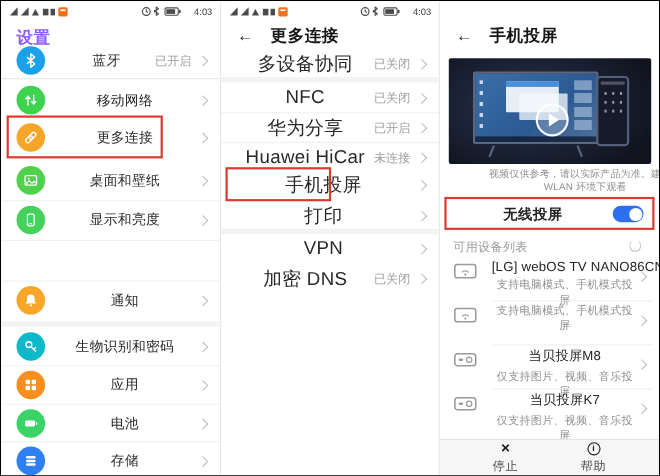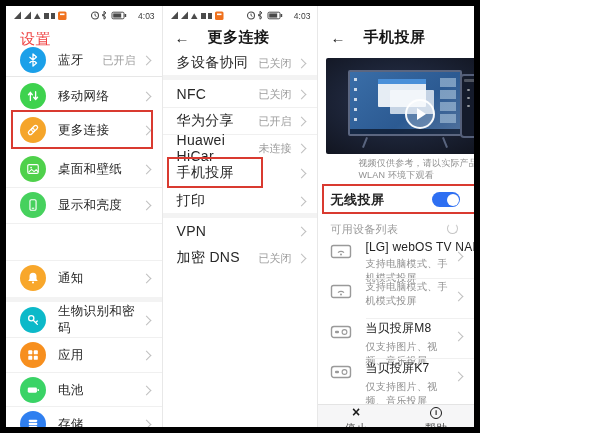--- a/index.html
+++ b/index.html
@@ -1,43 +1,43 @@
 <!DOCTYPE html>
 <html><head>
 <meta charset="utf-8">
 <style>
   * { margin:0; padding:0; box-sizing:border-box; }
   body { background:#fff; font-family:"Liberation Sans","DejaVu Sans",sans-serif; }
-  .shot { position:relative; width:480px; height:433px; border:6px solid #000000; display:flex; background:#fff; overflow:hidden; }
+  .shot { position:relative; width:600px; height:433px; border:1px solid #000000; display:flex; background:#fff; overflow:hidden;text-align:center; }
   .panel { position:relative; height:431px; background:#fff; }
   .panel.left  { width:199px; }
   .panel.mid   { width:200px; border-left:1px solid #e8e8e8; border-right:1px solid #e8e8e8; }
   .panel.right { width:199px; }
 
   
   .statusbar { position:absolute; top:0; left:0; width:100%; height:16px; display:flex; align-items:center; justify-content:space-between; padding:3px 7px 0; }
   .sb-right { display:flex; align-items:center; }
   .sb-time { font-size:8.5px; color:#3a3a3a; margin-left:2px; }
 
   
   .hdr { position:absolute; top:17px; left:0; width:100%; height:28px; display:flex; align-items:center; padding:0 12px; }
   .back { font-size:15px; color:#1c1c1c; width:20px; line-height:1; }
   .hdr-title { font-size:15px; font-weight:700; color:#161616; margin-left:13px; letter-spacing:.5px; }
-  .page-title { position:absolute; top:24px; left:14px; font-size:15px; font-weight:400; color:#ef4444; letter-spacing:.5px; }
+  .page-title { position:absolute; top:24px; left:14px; font-size:15px; font-weight:700; color:#8b5cf6; letter-spacing:.5px; }
 
   
   .srow { position:absolute; left:0; width:100%; height:34px; display:flex; align-items:center; padding:0 12px 0 14px; }
   .sicon { width:26px; height:26px; border-radius:50%; display:flex; align-items:center; justify-content:center; margin-right:12px; flex:none; }
   .slabel { font-size:12.5px; color:#282828; flex:1; letter-spacing:.3px; }
   .svalue { font-size:11px; color:#9d9d9d; margin-right:7px; }
   .chev { width:7px; height:7px; border-top:1.5px solid #bfbfbf; border-right:1.5px solid #bfbfbf; transform:rotate(45deg); flex:none; }
 
   
   .mrow { position:absolute; left:0; width:100%; height:30px; display:flex; align-items:center; padding:0 12px 0 14px; }
-  .mlabel { font-size:14px; color:#282828; flex:1; letter-spacing:.3px; }
+  .mlabel { font-size:17px; color:#282828; flex:1; letter-spacing:.3px; }
 
   .divider { position:absolute; height:1px; background:#f0f0f0; left:0; width:100%; }
   .divider.strong { background:#e7e7e7; }
   .band { position:absolute; left:0; width:100%; height:5px; background:#f3f3f3; }
   .hl { position:absolute; border:2px solid #d93a30; }
 
   
   .vthumb { position:absolute; left:8px; top:52px; width:184px; height:96px; border-radius:2px; overflow:hidden;
             background:radial-gradient(120px 70px at 40% 45%, #2a3450 0%, #1a2133 60%, #11141f 100%); }
   .tv { position:absolute; left:22px; top:12px; width:114px; height:66px; background:linear-gradient(140deg,#3a6ea8,#2c5a92 60%,#50719c); border:2px solid #5b6680; border-radius:2px; }

